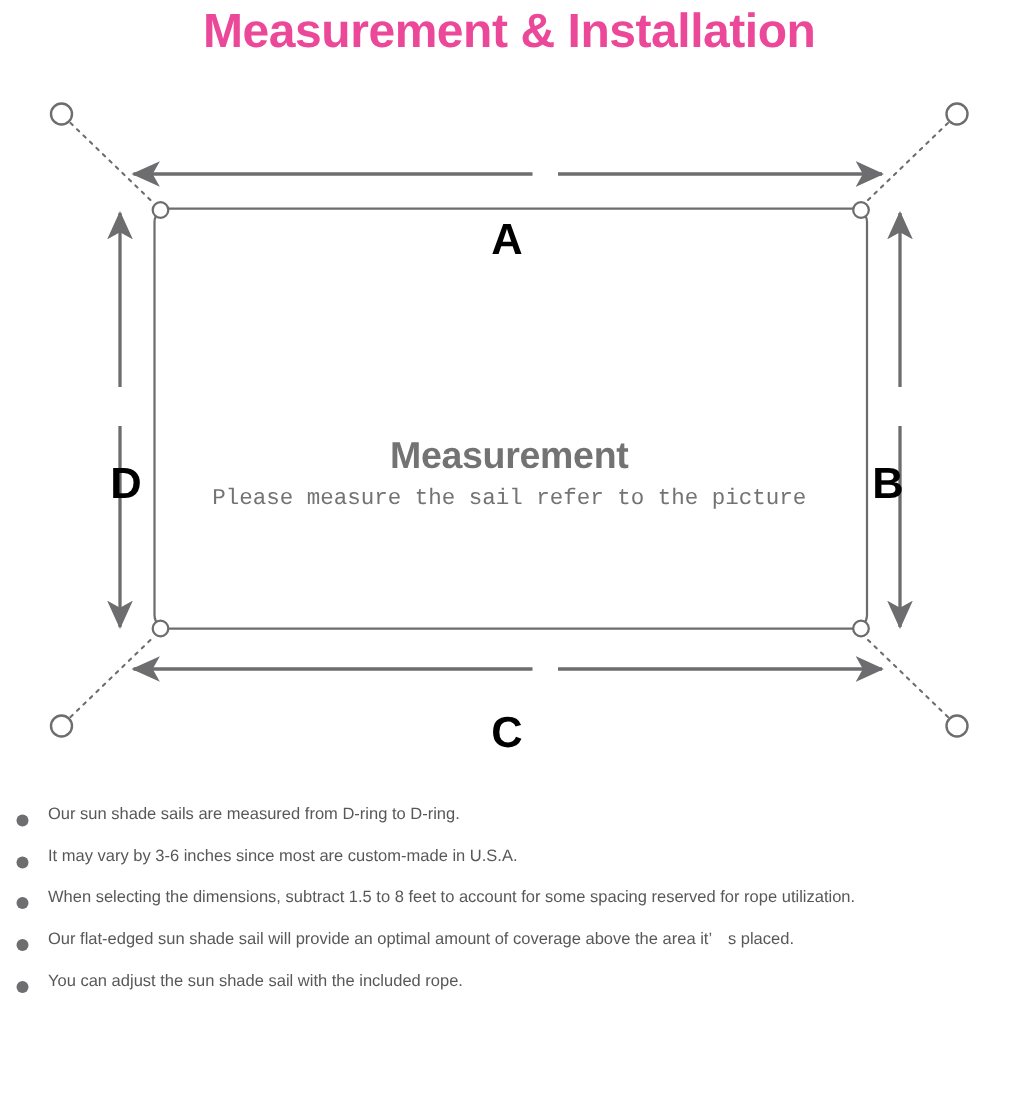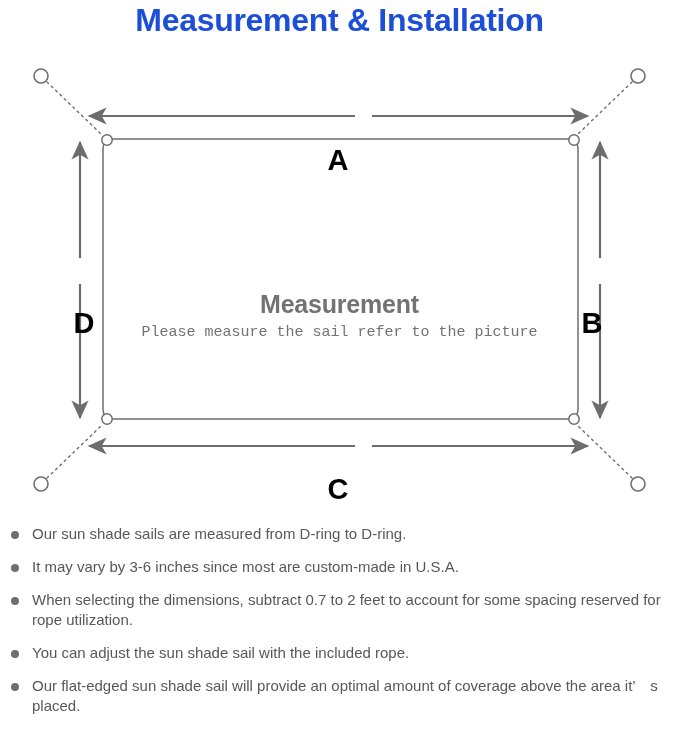--- a/index.html
+++ b/index.html
@@ -21,21 +21,21 @@
     position: absolute;
     left: 0;
     top: 0;
     width: 679px;
     height: 44px;
     line-height: 40px;
     text-align: center;
     font-size: 32px;
     font-weight: bold;
     letter-spacing: -0.3px;
-    color: #1d4ed8;
+    color: #ec4899;
     white-space: nowrap;
   }
 
   
   #diagram {
     position: absolute;
     left: 0;
     top: 46px;
     width: 679px;
     height: 470px;
@@ -85,23 +85,24 @@
     position: absolute;
     left: 0;
     top: 524px;
     width: 679px;
   }
   .note-item {
     position: relative;
     padding-left: 32px;
     padding-right: 4px;
     margin-bottom: 13px;
-    font-size: 15px;
+    font-size: 11px;
     line-height: 1.33;
     color: #58585a;
+    margin-top: 12px;
   }
   .note-bullet {
     position: absolute;
     left: 11px;
     top: 7px;
     width: 8px;
     height: 8px;
     border-radius: 50%;
     background: #6e6e70;
   }
@@ -166,23 +167,23 @@
   <div class="note-item">
     <span class="note-bullet"></span>
     <span>Our sun shade sails are measured from D-ring to D-ring.</span>
   </div>
   <div class="note-item">
     <span class="note-bullet"></span>
     <span>It may vary by 3-6 inches since most are custom-made in U.S.A.</span>
   </div>
   <div class="note-item">
     <span class="note-bullet"></span>
-    <span>When selecting the dimensions, subtract 0.7 to 2 feet to account for some spacing reserved for rope utilization.</span>
+    <span>When selecting the dimensions, subtract 1.5 to 8 feet to account for some spacing reserved for rope utilization.</span>
+  </div>
+  <div class="note-item">
+    <span class="note-bullet"></span>
+    <span>Our flat-edged sun shade sail will provide an optimal amount of coverage above the area it’　s placed.</span>
   </div>
   <div class="note-item">
     <span class="note-bullet"></span>
     <span>You can adjust the sun shade sail with the included rope.</span>
   </div>
-  <div class="note-item">
-    <span class="note-bullet"></span>
-    <span>Our flat-edged sun shade sail will provide an optimal amount of coverage above the area it’　s placed.</span>
-  </div>
 </div>
 
 </body></html>

